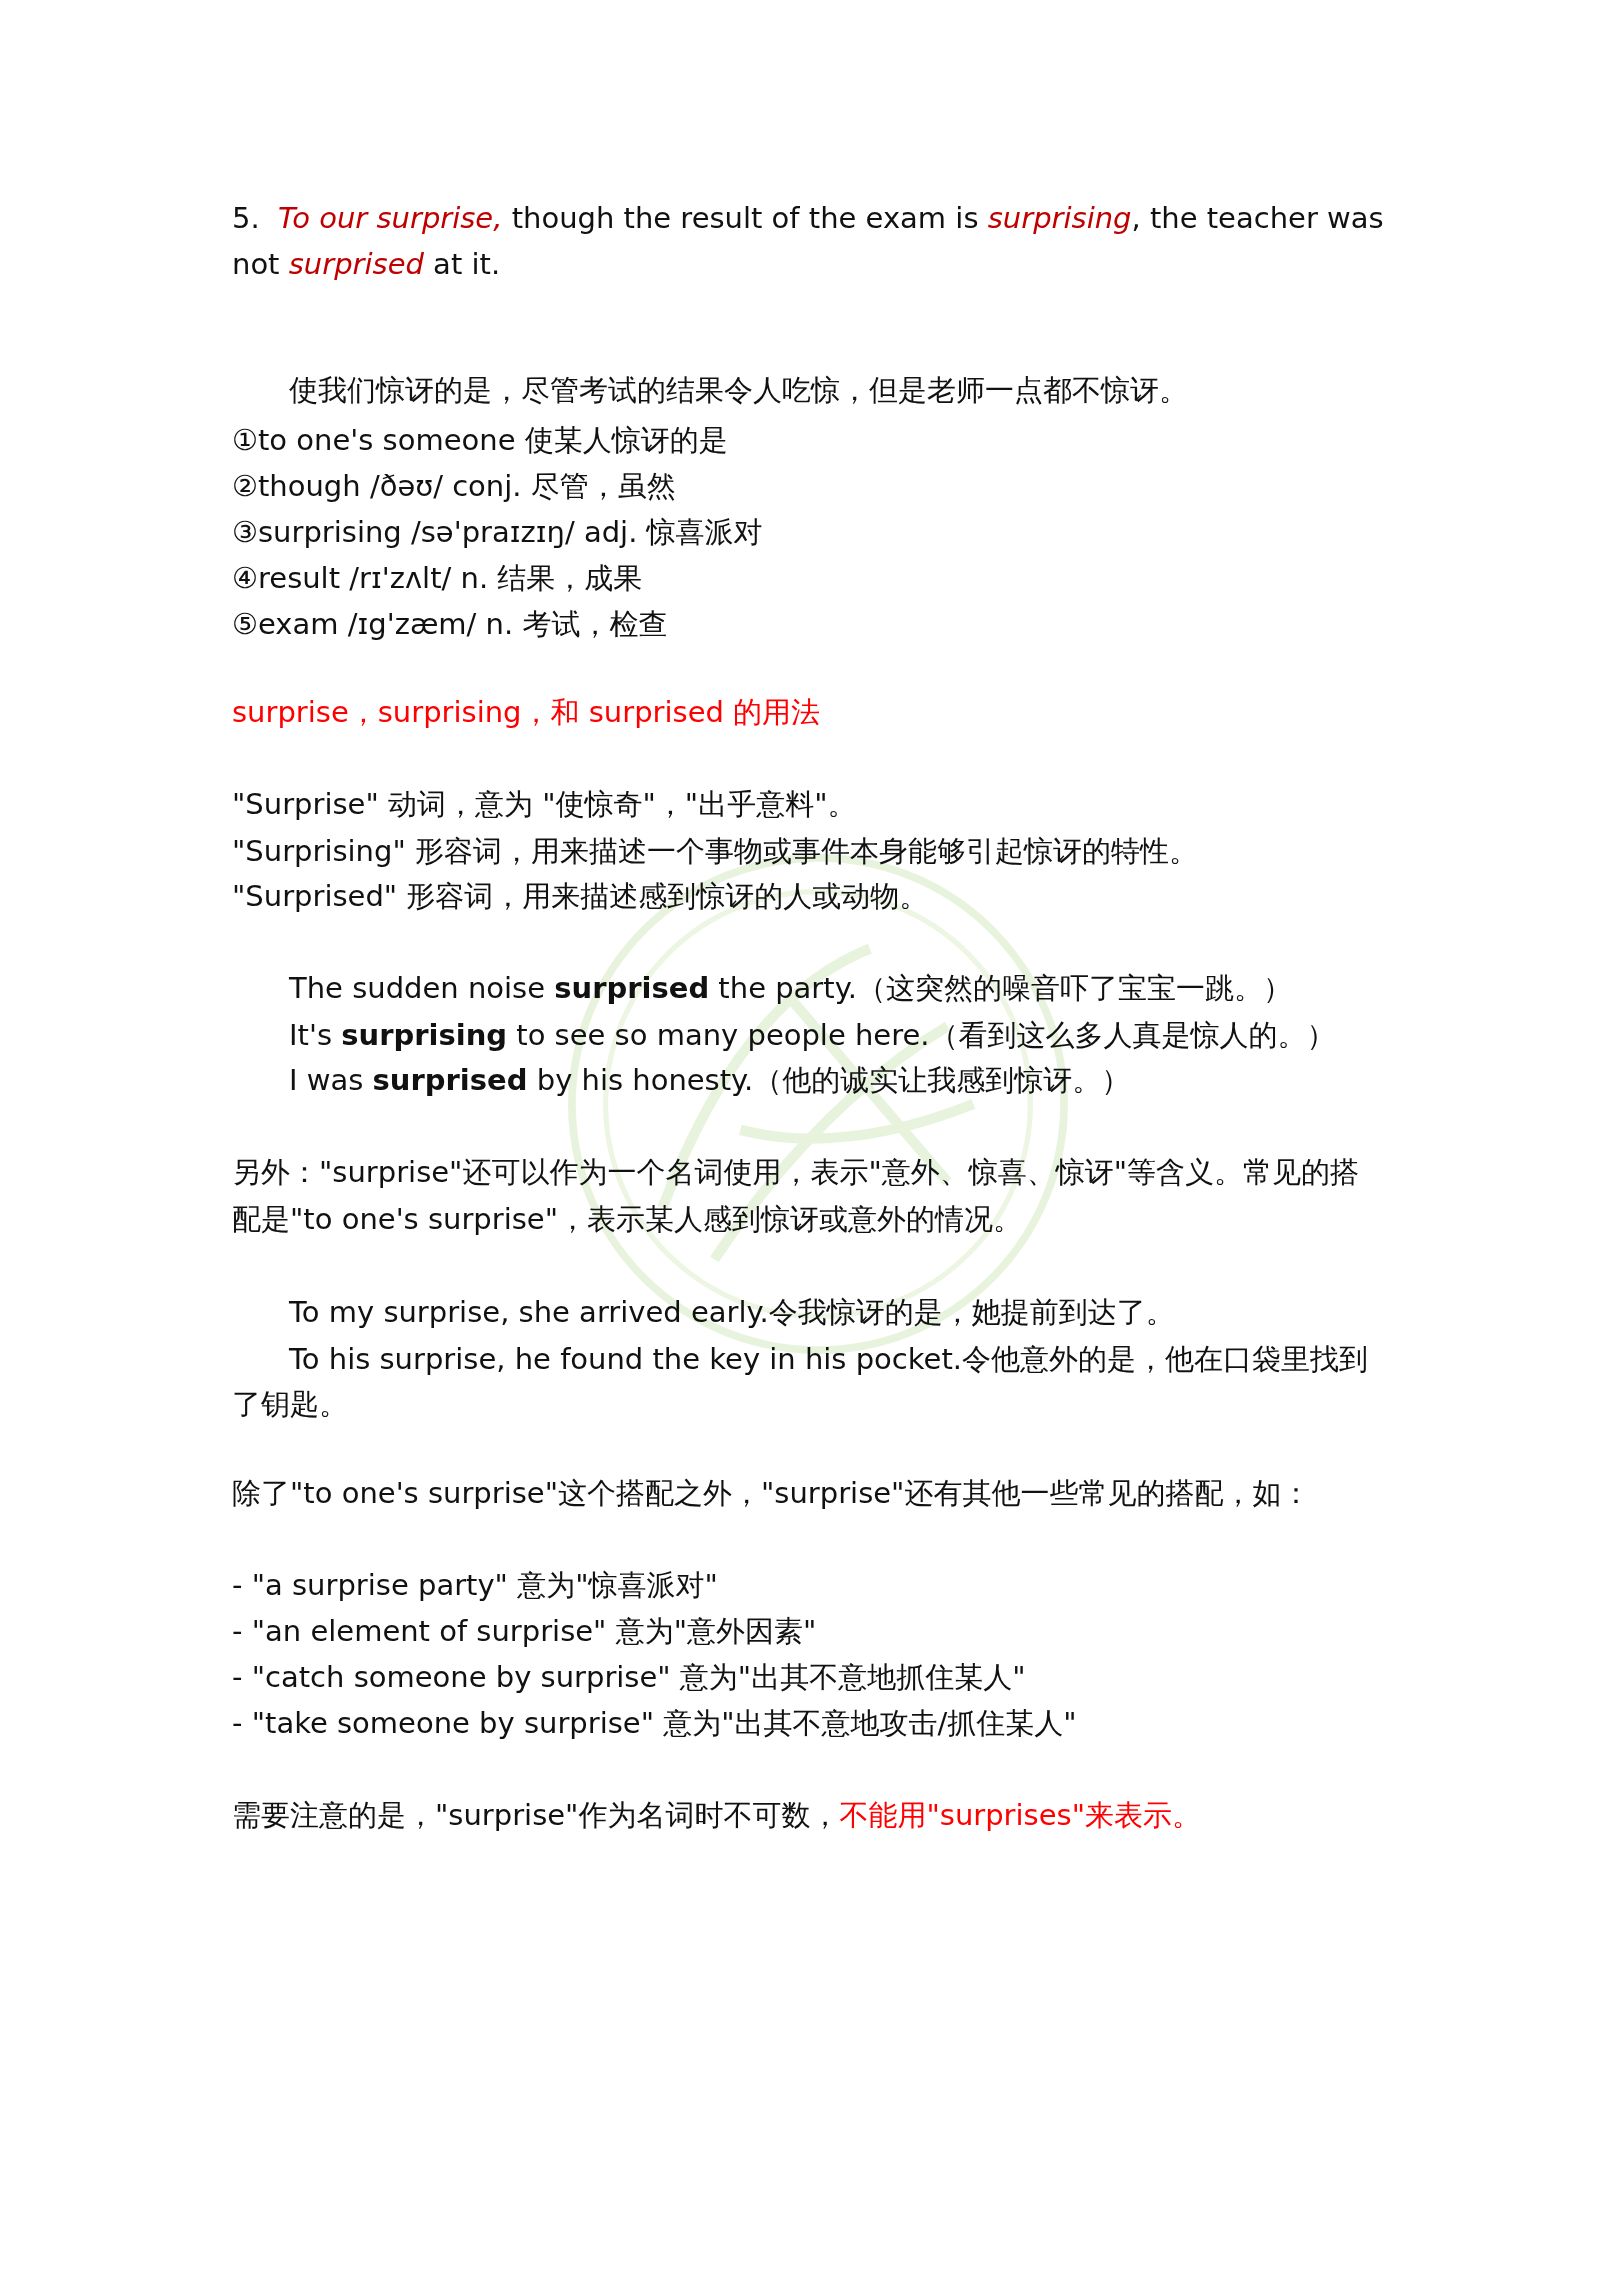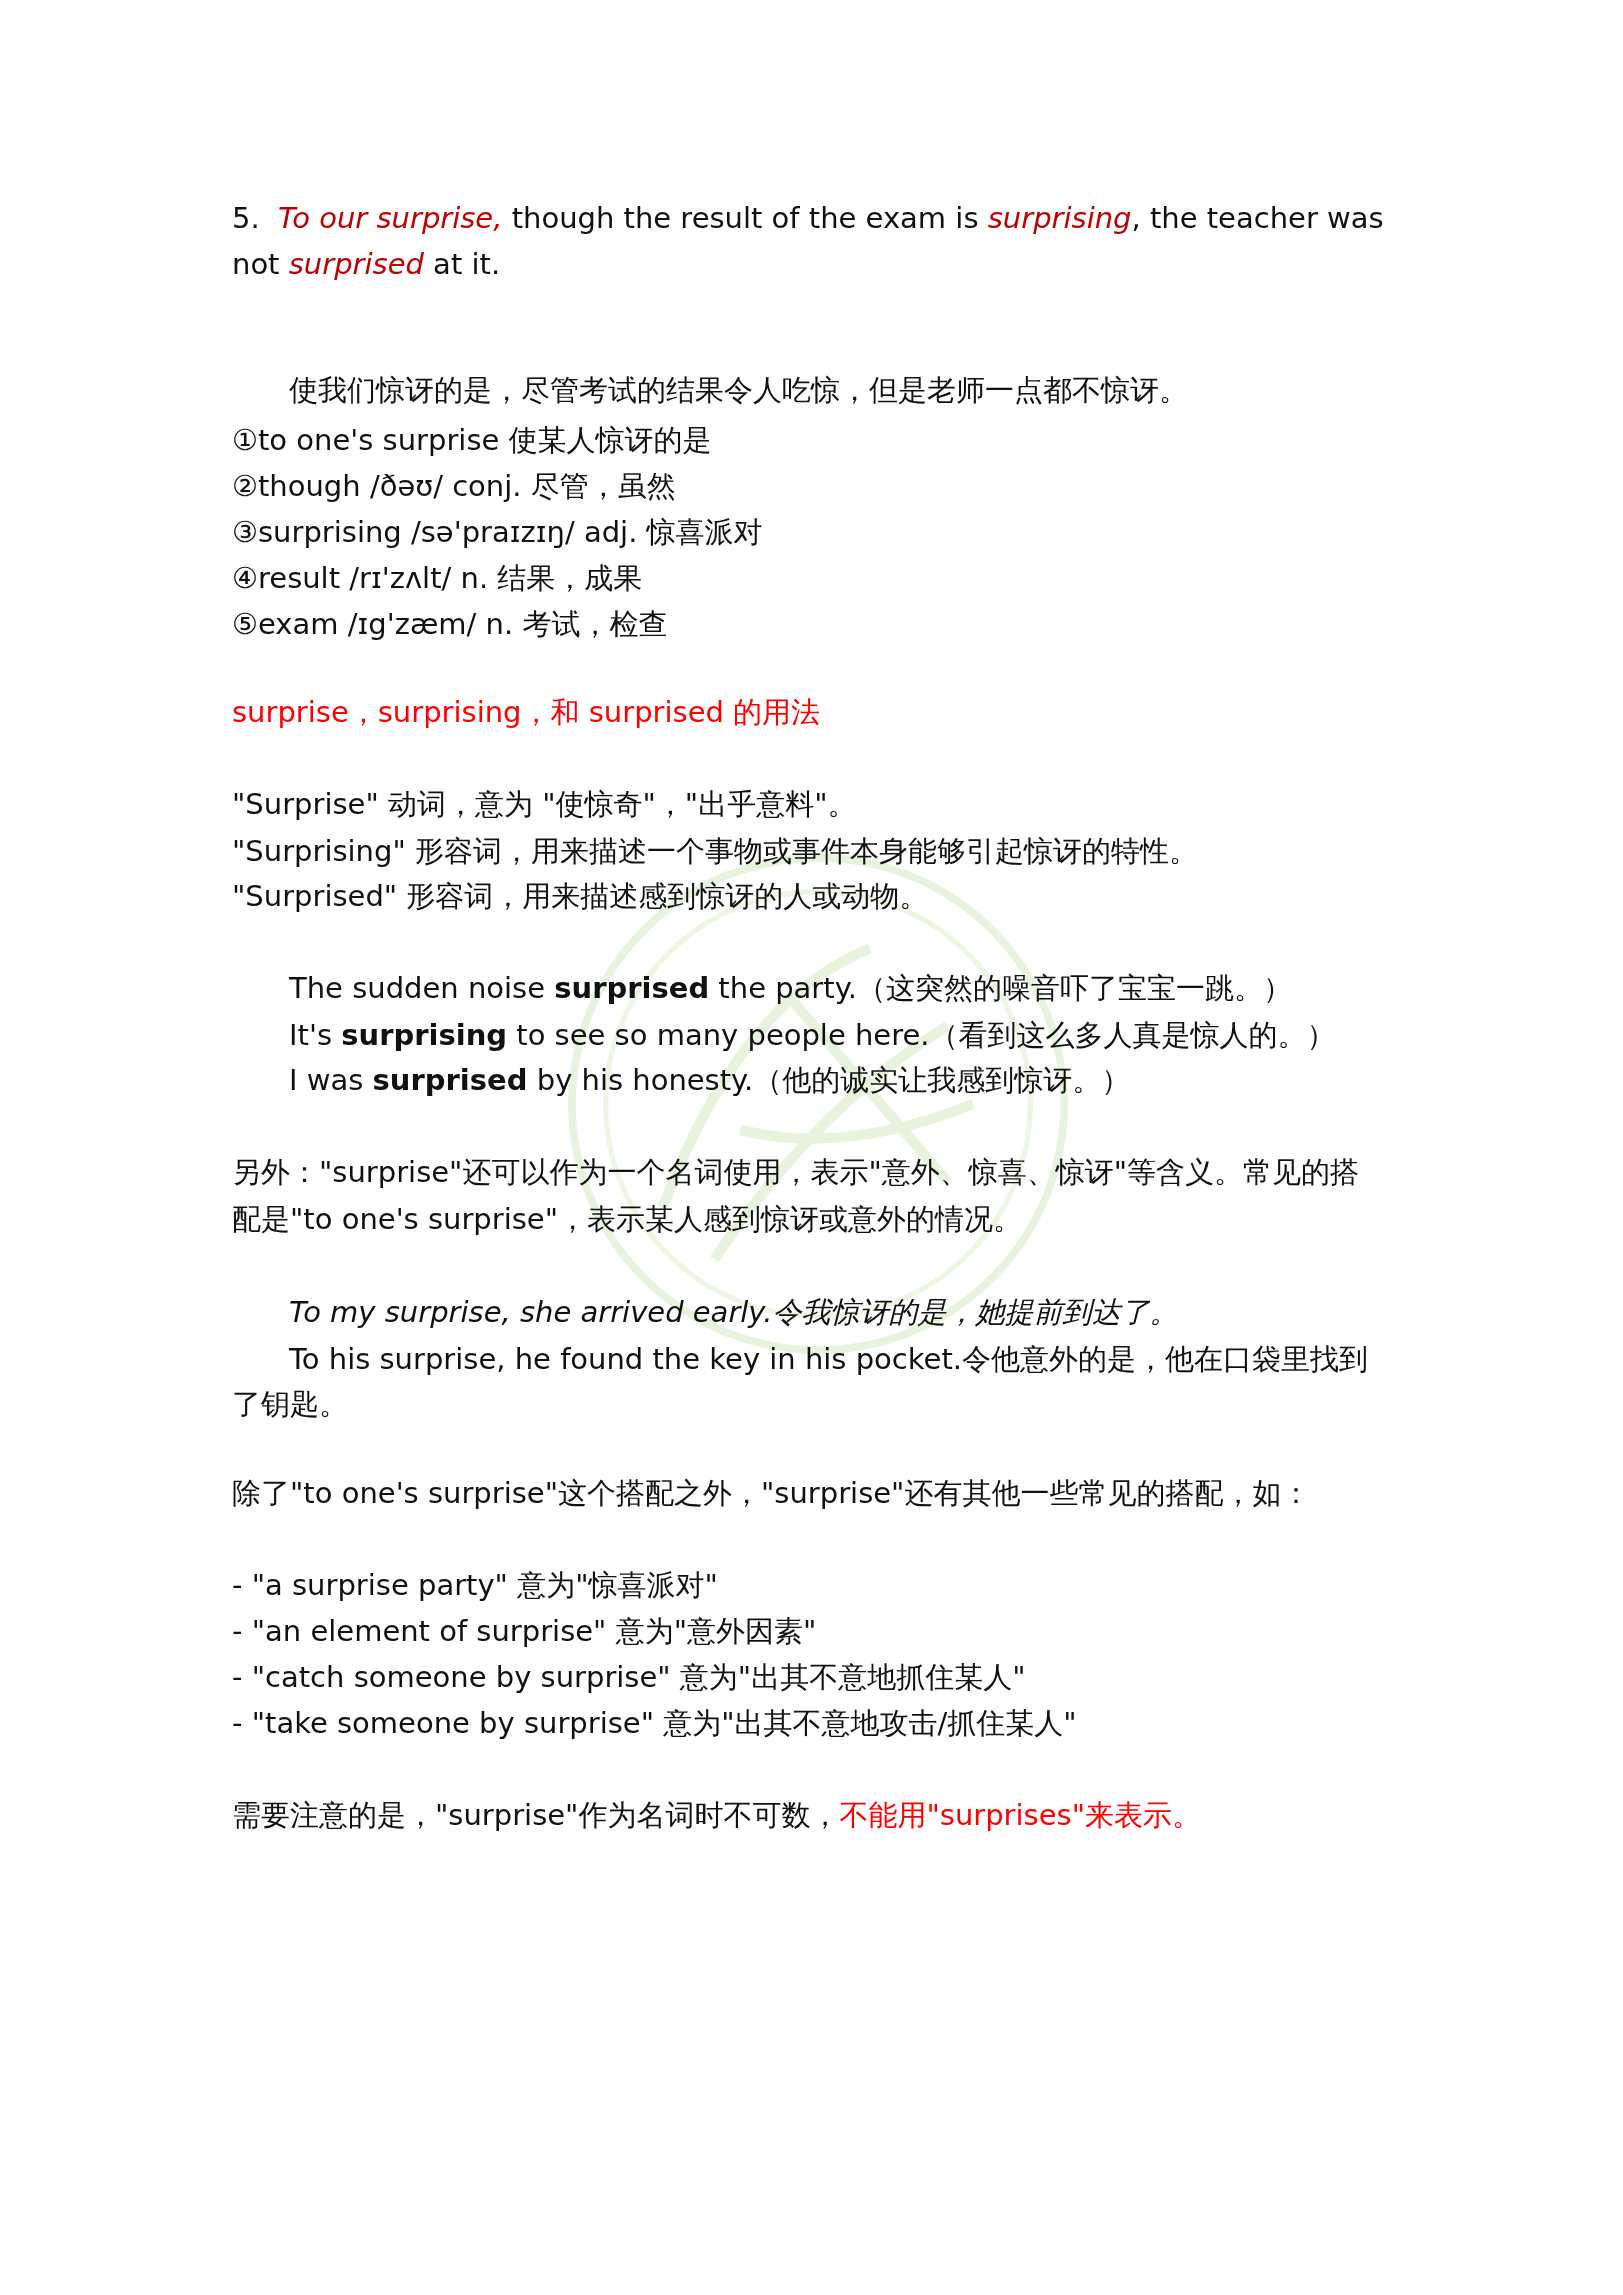--- a/index.html
+++ b/index.html
@@ -38,40 +38,40 @@
 
   <div class="line" style="top:195px;">
     <span>5.</span>&nbsp;&nbsp;<span class="red-dark">To our surprise,</span><span> though the result of the exam is </span><span class="red-dark">surprising</span><span>, the teacher was</span>
   </div>
   <div class="line" style="top:241px;">
     <span>not </span><span class="red-dark">surprised</span><span> at it.</span>
   </div>
 
   <div class="line indent" style="top:331px;margin-top:36px;">使我们惊讶的是，尽管考试的结果令人吃惊，但是老师一点都不惊讶。</div>
 
-  <div class="line" style="top:417px;"><span>①</span><span>to one's surprise  使某人惊讶的是</span></div>
+  <div class="line" style="top:417px;"><span>①</span><span>to one's someone  使某人惊讶的是</span></div>
   <div class="line" style="top:463px;"><span>②</span><span>though /ðəʊ/ conj. 尽管，虽然</span></div>
   <div class="line" style="top:509px;"><span>③</span><span>surprising /sə'praɪzɪŋ/ adj. 惊喜派对</span></div>
   <div class="line" style="top:555px;"><span>④</span><span>result /rɪ'zʌlt/ n. 结果，成果</span></div>
   <div class="line" style="top:601px;"><span>⑤</span><span>exam /ɪg'zæm/ n. 考试，检查</span></div>
 
   <div class="line red" style="top:689px;">surprise，surprising，和 surprised 的用法</div>
 
   <div class="line" style="top:781px;">"Surprise" 动词，意为 "使惊奇"，"出乎意料"。</div>
   <div class="line" style="top:828px;">"Surprising" 形容词，用来描述一个事物或事件本身能够引起惊讶的特性。</div>
   <div class="line" style="top:873px;">"Surprised" 形容词，用来描述感到惊讶的人或动物。</div>
 
   <div class="line indent" style="top:965px;"><span>The sudden noise </span><span class="b">surprised</span><span> the party.（这突然的噪音吓了宝宝一跳。）</span></div>
   <div class="line indent" style="top:1012px;"><span>It's </span><span class="b">surprising</span><span> to see so many people here.（看到这么多人真是惊人的。）</span></div>
   <div class="line indent" style="top:1057px;"><span>I was </span><span class="b">surprised</span><span> by his honesty.（他的诚实让我感到惊讶。）</span></div>
 
   <div class="line" style="top:1149px;">另外："surprise"还可以作为一个名词使用，表示"意外、惊喜、惊讶"等含义。常见的搭</div>
   <div class="line" style="top:1196px;">配是"to one's surprise"，表示某人感到惊讶或意外的情况。</div>
 
-  <div class="line indent" style="top:1289px;font-style:italic;">To my surprise, she arrived early.令我惊讶的是，她提前到达了。</div>
+  <div class="line indent" style="top:1289px;">To my surprise, she arrived early.令我惊讶的是，她提前到达了。</div>
   <div class="line indent" style="top:1336px;">To his surprise, he found the key in his pocket.令他意外的是，他在口袋里找到</div>
   <div class="line" style="top:1381px;">了钥匙。</div>
 
   <div class="line" style="top:1470px;">除了"to one's surprise"这个搭配之外，"surprise"还有其他一些常见的搭配，如：</div>
 
   <div class="line" style="top:1562px;">- "a surprise party"  意为"惊喜派对"</div>
   <div class="line" style="top:1608px;">- "an element of surprise"  意为"意外因素"</div>
   <div class="line" style="top:1654px;">- "catch someone by surprise"  意为"出其不意地抓住某人"</div>
   <div class="line" style="top:1700px;">- "take someone by surprise"  意为"出其不意地攻击/抓住某人"</div>
 

